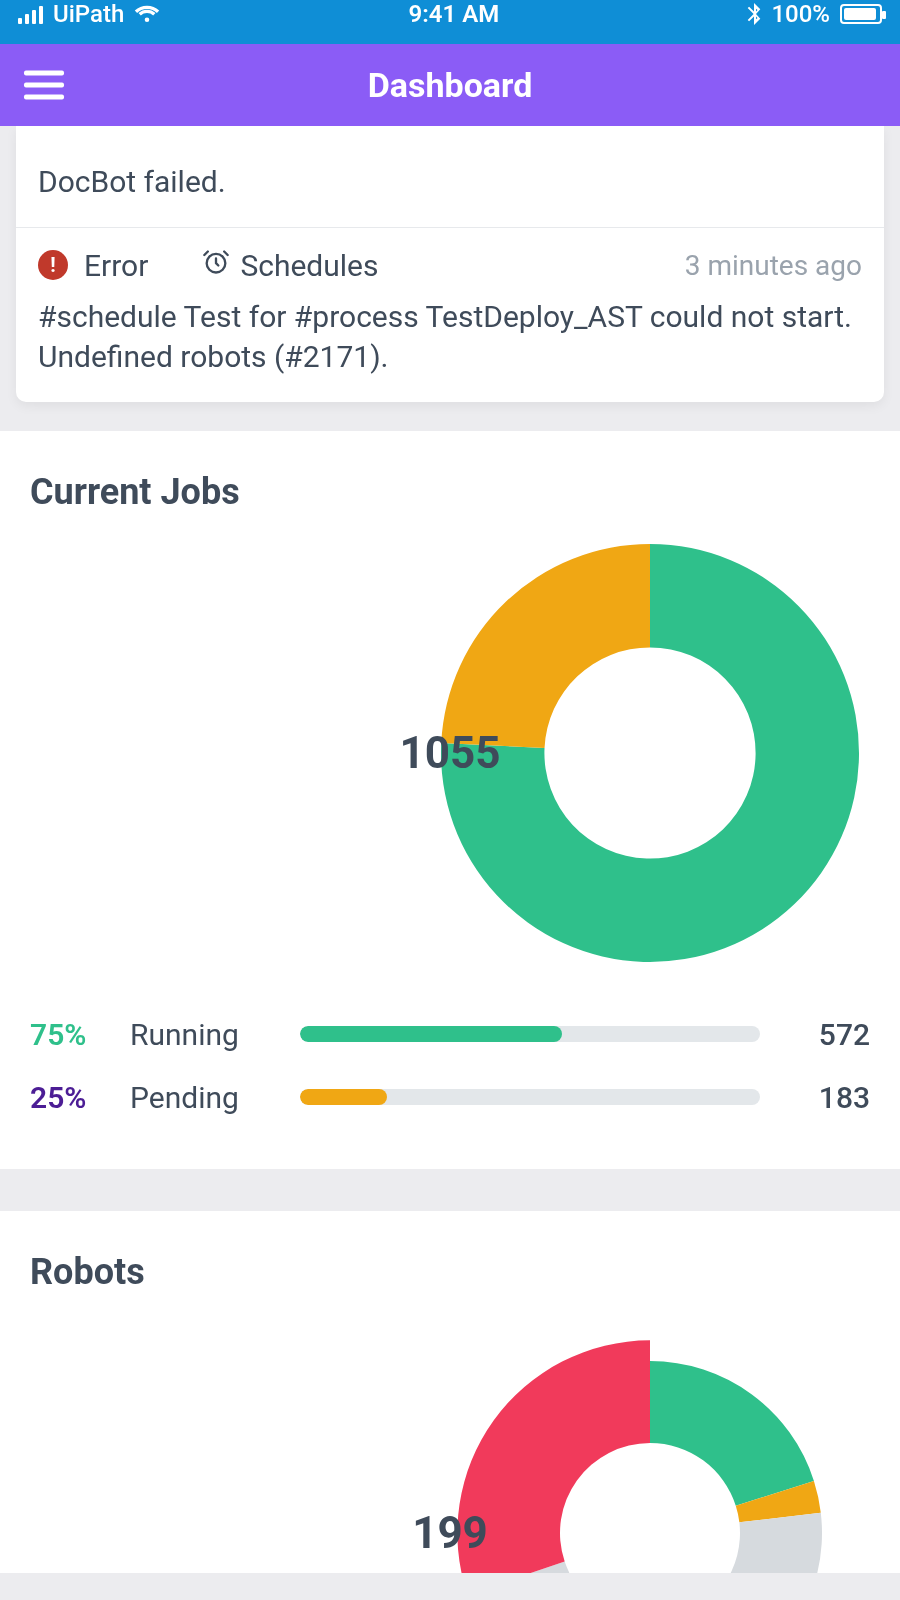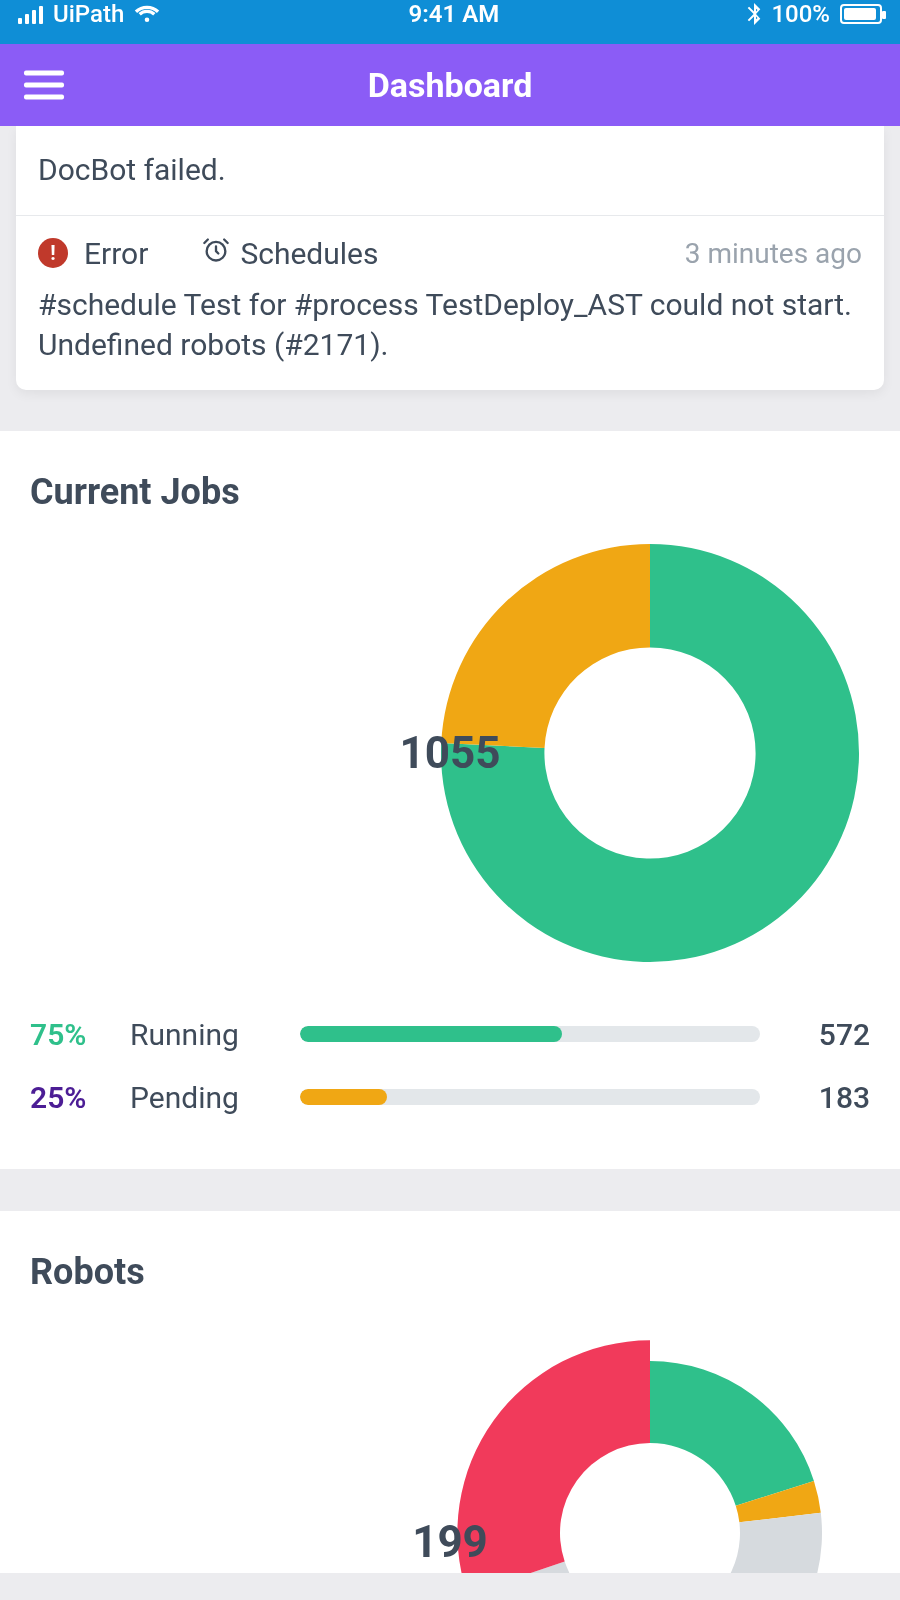--- a/index.html
+++ b/index.html
@@ -67,41 +67,41 @@
     margin: 0 16px;
     border-radius: 10px;
     box-shadow: 0 4px 12px rgba(0,0,0,0.06);
     overflow: hidden;
   }
   .alerts-card { margin-top: 0; border-top-left-radius:0; border-top-right-radius:0; }
   .alert-item {
     padding: 20px 22px 24px;
     border-top: 1px solid #e7e9ec;
   }
-  .alert-item:first-child { border-top:none; padding-top:10px; }
+  .alert-item:first-child { border-top:none; padding-top:10px;margin-top:12px; }
   .alert-head {
     display:flex; align-items:center; gap:16px; font-size:30px; color:#3f4b5a;
   }
   .alert-head .sev-icon {
     width:30px; height:30px; border-radius:50%; background:#c0392b; color:#fff;
     display:flex; align-items:center; justify-content:center; font-size:20px; font-weight:700;
     flex: 0 0 30px;
   }
   .alert-head .sev-label { font-size:30px; }
   .alert-head .cat {
     display:flex; align-items:flex-start; gap:10px; margin-left:38px;
   }
   .alert-head .time { margin-left:auto; color:#9aa3ad; font-size:28px;}
   .alert-body { margin-top:14px; font-size:30px; line-height:1.35; color:#3f4b5a; }
   .clock-icon svg { display:block; }
 
   
   .section-card {
     background:#fff;
-    margin-top: 41px;
+    margin-top: 29px;
     padding: 40px 30px 40px;
   }
   .section-title { font-size:36px; font-weight:700; color:#3f4b5a; margin-bottom: 20px;}
   .donut-wrap { display:flex; justify-content:flex-end; position:relative; }
   .donut-center {
     position:absolute; top:50%; left:50%; transform:translate(-50%,-50%);
     font-size:44px; font-weight:700; color:#3f4b5a;
   }
   .legend { margin-top: 30px; }
   .legend-row {
@@ -222,15 +222,15 @@
 
 <div class="section-card robots-card">
   <div class="section-title">Robots</div>
   <div class="donut-wrap" style="height:260px; overflow:hidden; align-items:flex-start;">
     <svg id="donut-robots" width="440" height="440" viewBox="0 0 220 220">
         <path d="M 110 24 A 86 86 0 0 1 191.95704617536217 83.94155449360895 L 152.88450090571277 96.36476688619072 A 45 45 0 0 0 110 65 Z" fill="#2fc08b"></path>
         <path d="M 191.95704617536217 83.94155449360895 A 86 86 0 0 1 195.3978881809656 99.84122575153391 L 154.68494149004013 104.68436231184914 A 45 45 0 0 0 152.88450090571277 96.36476688619072 Z" fill="#f0a714"></path>
         <path d="M 195.3978881809656 99.84122575153391 A 86 86 0 0 1 28.464531458956174 137.34899211657446 L 67.33609204247706 124.3105191307657 A 45 45 0 0 0 154.68494149004013 104.68436231184914 Z" fill="#d6dade"></path>
         <path d="M 18.6802752340309 140.63087117056338 A 96.32000000000001 96.32000000000001 0 0 1 109.99999999999999 13.679999999999993 L 109.99999999999999 65 A 45 45 0 0 0 67.33609204247706 124.3105191307657 Z" fill="#f13a5b"></path>
       </svg>
-    <div class="donut-center" style="top:229px">199</div>
+    <div class="donut-center" style="top:220px">199</div>
   </div>
 </div>
 
 </body></html>

